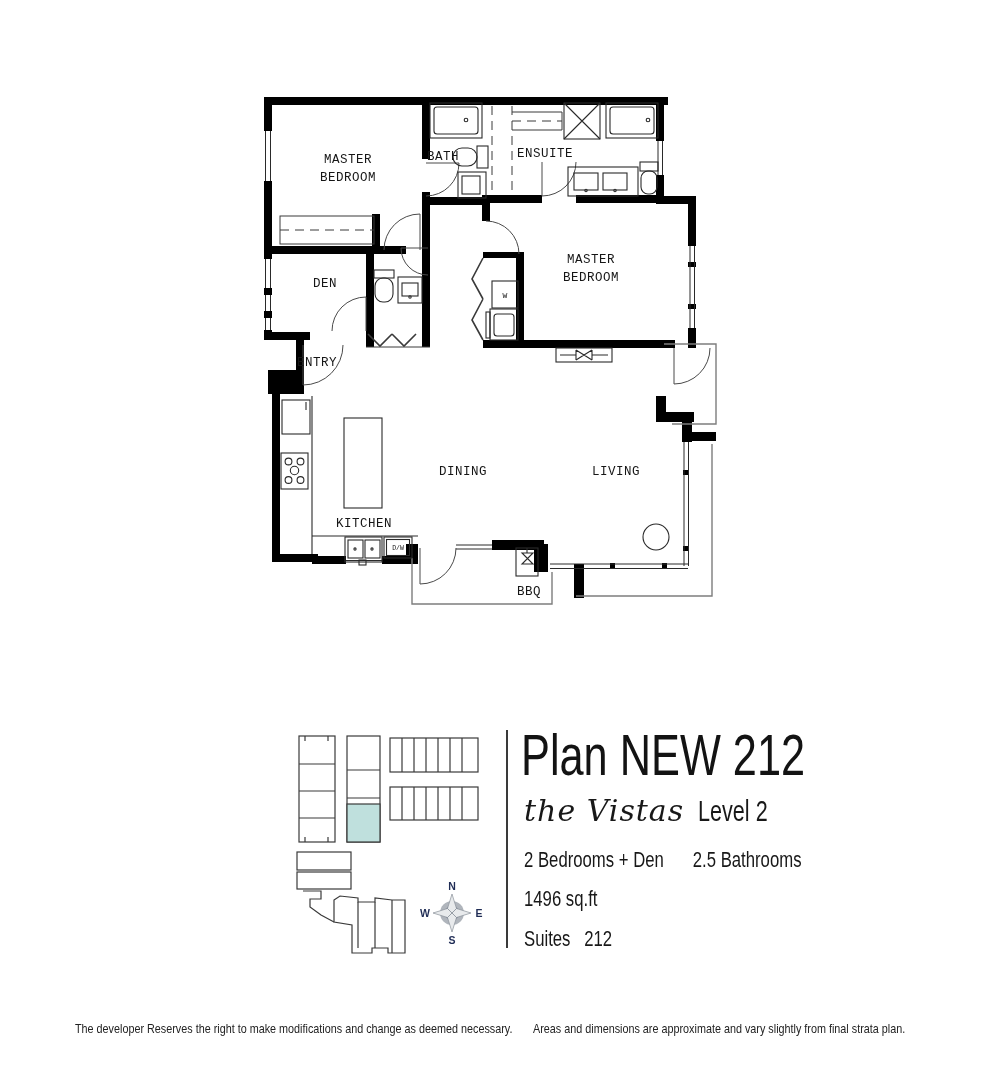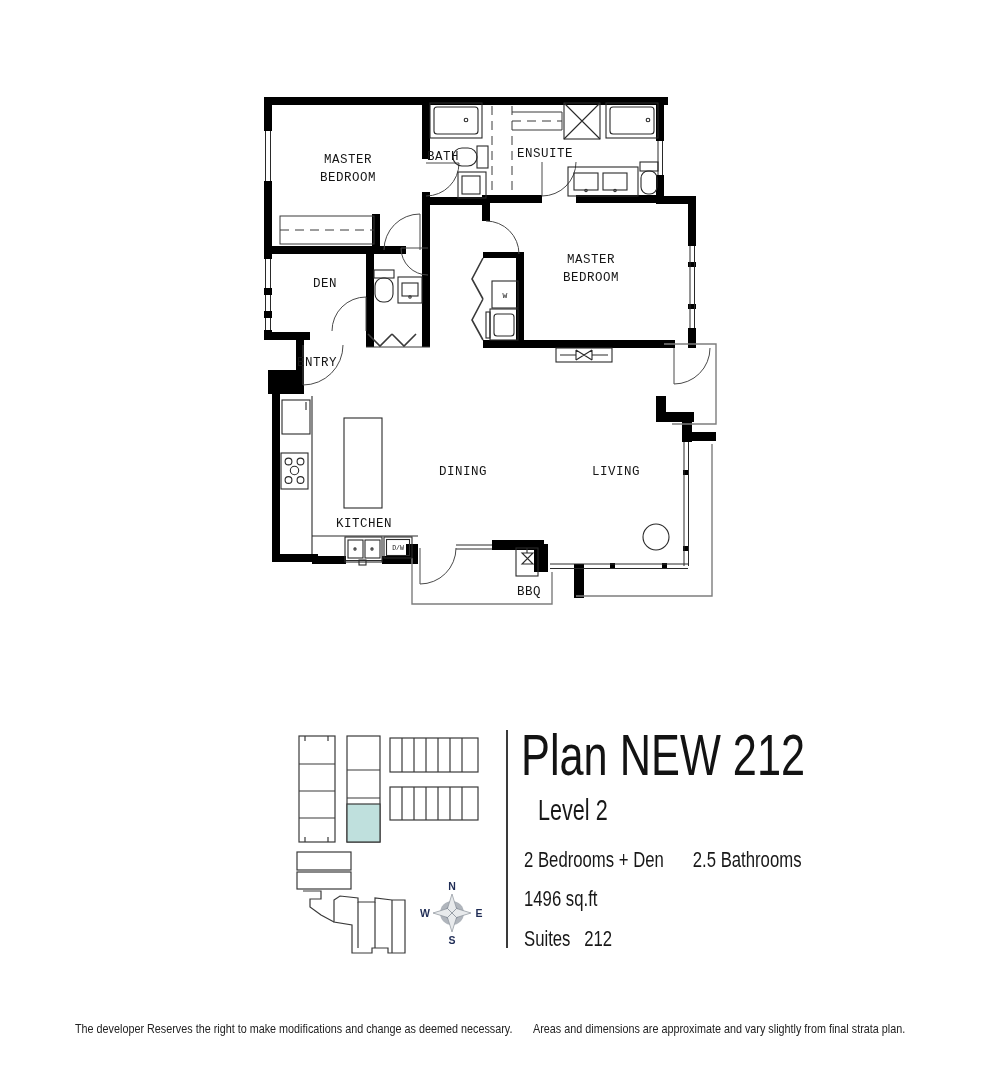--- a/index.html
+++ b/index.html
@@ -291,20 +291,21 @@
       <text class="compass-letter" text-anchor="middle" x="452" y="944">S</text>
       <text class="compass-letter" text-anchor="middle" x="425" y="917">W</text>
     </g>
   </svg>
 
   <div class="abs divider"></div>
 
   <div class="abs plan-title">Plan NEW 212</div>
 
   <div class="abs vistas-row">
+    <span class="vistas-script">the Vistas</span>
     <span class="level-txt">Level 2</span>
   </div>
 
   <div class="abs specs-row">
     <span>2 Bedrooms + Den</span><span class="gap"></span><span>2.5 Bathrooms</span>
   </div>
 
   <div class="abs area-row">1496 sq.ft</div>
 
   <div class="abs suites-row">

